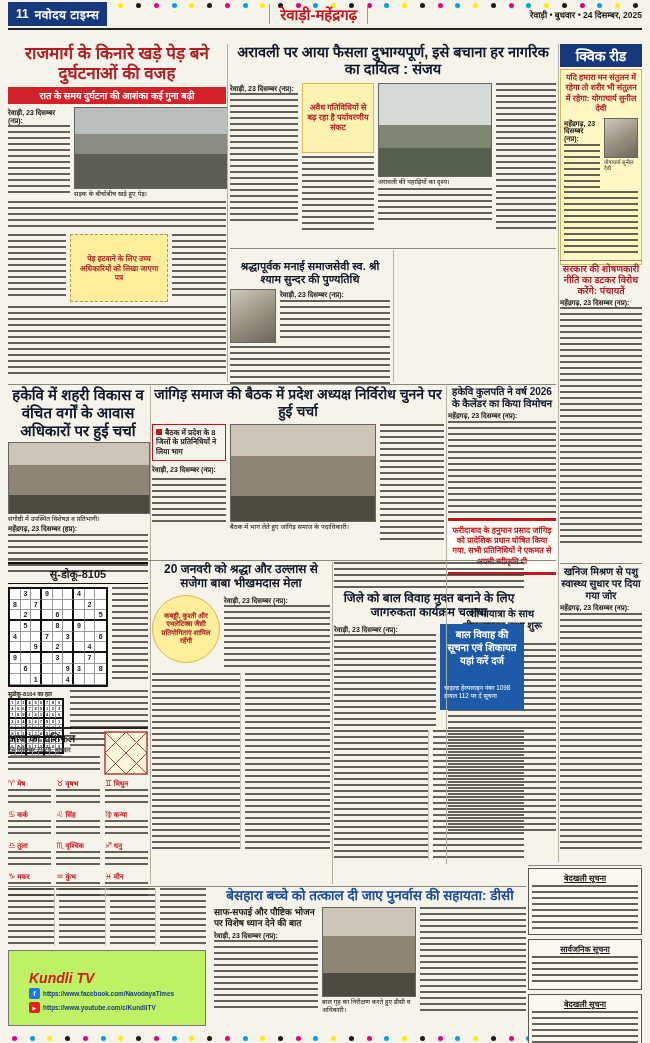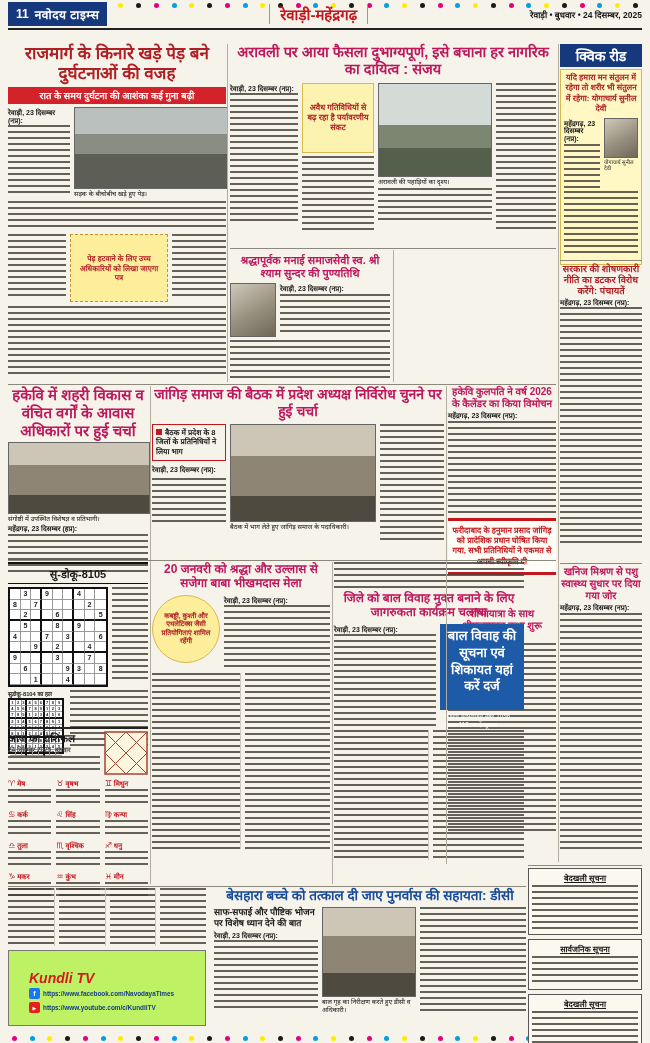--- a/index.html
+++ b/index.html
@@ -17,41 +17,41 @@
   .logo-bar{background:#16387c;color:#fff;display:flex;align-items:center;gap:6px;padding:3px 8px;height:18px;}
   .pgnum{font-weight:bold;font-size:12px;}
   .paper-name{font-weight:bold;font-size:12px;letter-spacing:.5px;white-space:nowrap;}
   .edition{color:#c4161c;font-weight:bold;font-size:15px;white-space:nowrap;padding:0 10px;border-left:1px solid #999;border-right:1px solid #999;}
   .m-date{font-weight:bold;font-size:8.5px;white-space:nowrap;}
   
   .dots{display:flex;justify-content:space-between;align-items:center;}
   .dot{width:5px;height:5px;border-radius:50%;}
   
   .h-red{color:#b01f24;font-weight:bold;text-align:center;line-height:1.18;}
-  .h-blk{color:#be185d;font-weight:bold;text-align:center;line-height:1.2;}
+  .h-blk{color:#0f172a;font-weight:bold;text-align:center;line-height:1.2;}
   .subbar{background:#d3222a;color:#fff;font-weight:bold;font-size:9.5px;text-align:center;padding:2px 1px;margin:3px 0;}
   
   .ph{border:1px solid #666;background:linear-gradient(150deg,#cfc9ba,#978f7e 55%,#6e675a);}
   .ph-road{background:linear-gradient(180deg,#b9c0bd 0 32%,#8a8d84 32% 58%,#5d5f57 58%);}
   .ph-hill{background:linear-gradient(180deg,#d4dad6 0 45%,#7c8671 45% 70%,#55604c 70%);}
   .ph-group{background:linear-gradient(180deg,#cdc6b6 0 32%,#8e8575 32% 74%,#4f4a40 74%);}
   
   .ybox{background:#fdee9c;border:1px dashed #c98f3e;color:#b01f24;font-weight:bold;text-align:center;
         display:flex;align-items:center;justify-content:center;padding:4px;line-height:1.25;}
   .ynote{background:#fdf3b0;border:1px solid #d8b94c;color:#b01f24;font-weight:bold;font-size:8px;text-align:center;
          display:flex;align-items:center;justify-content:center;padding:3px;line-height:1.25;}
   .redbox{border-top:3px solid #c4161c;border-bottom:3px solid #c4161c;color:#c4161c;font-weight:bold;font-size:8px;
           text-align:center;padding:5px 3px;line-height:1.3;background:#fffdf6;}
   .bullet-box{border:1px solid #c4161c;padding:3px;font-size:7.5px;font-weight:bold;line-height:1.3;}
   .bullet-sq{display:inline-block;width:6px;height:6px;background:#c4161c;margin-right:3px;}
   .circle-note{width:68px;height:68px;border-radius:50%;background:#fdee9c;border:1px solid #d8b94c;color:#b01f24;
                font-weight:bold;font-size:6.8px;display:flex;align-items:center;justify-content:center;text-align:center;
                padding:5px;box-sizing:border-box;line-height:1.25;flex:none;}
   .bluebox{background:#1d5ba8;color:#fff;padding:4px;box-sizing:border-box;}
-  .bluebox .t{font-weight:bold;font-size:13px;text-align:center;line-height:1.3;margin-bottom:17px;}
+  .bluebox .t{font-weight:bold;font-size:10px;text-align:center;line-height:1.3;margin-bottom:17px;}
   .bluebox .l{font-size:6.3px;line-height:1.35;}
   
   .qr-head{background:#16387c;color:#fff;font-weight:bold;font-size:14px;text-align:center;padding:2px 0;}
   .qr-box{background:#fff8c5;border:1px solid #d8b94c;padding:3px;box-sizing:border-box;}
   
   .sd-title{border-top:2px solid #111;border-bottom:1px solid #111;text-align:center;font-weight:bold;font-size:11px;padding:2px 0;margin-bottom:3px;}
   .sd-grid{display:grid;grid-template-columns:repeat(9,1fr);grid-template-rows:repeat(9,1fr);border:2px solid #111;background:#fff;}
   .sd-cell{border-right:1px solid #999;border-bottom:1px solid #999;display:flex;align-items:center;justify-content:center;font-weight:bold;}
   .sd-cell.br{border-right:2px solid #111}.sd-cell.bb{border-bottom:2px solid #111}
   .sd-cell:nth-child(9n){border-right:none}
@@ -512,21 +512,21 @@
       </div>
       <div style="width:114px;">
         <div class="ph ph-hill" style="width:112px;height:92px;"></div>
         <div class="cap">अरावली की पहाड़ियों का दृश्य।</div>
         <div class="sim" style="height:36px;margin-top:2px;"></div>
       </div>
       <div class="sim" style="flex:1;height:146px;"></div>
     </div>
   </div>
 
-  <div class="abs" style="left:230px;top:254px;width:160px;height:132px;">
+  <div class="abs" style="left:230px;top:260px;width:160px;height:132px;">
     <div class="h-blk" style="font-size:11px;">श्रद्धापूर्वक मनाई समाजसेवी स्व. श्री श्याम सुन्दर की पुण्यतिथि</div>
     <div class="row" style="margin-top:3px;">
       <div class="ph" style="width:44px;height:52px;"></div>
       <div style="flex:1;">
         <div class="dl">रेवाड़ी, 23 दिसम्बर (नप्र):</div>
         <div class="sim" style="height:42px;"></div>
       </div>
     </div>
     <div class="sim" style="height:40px;margin-top:3px;"></div>
   </div>

